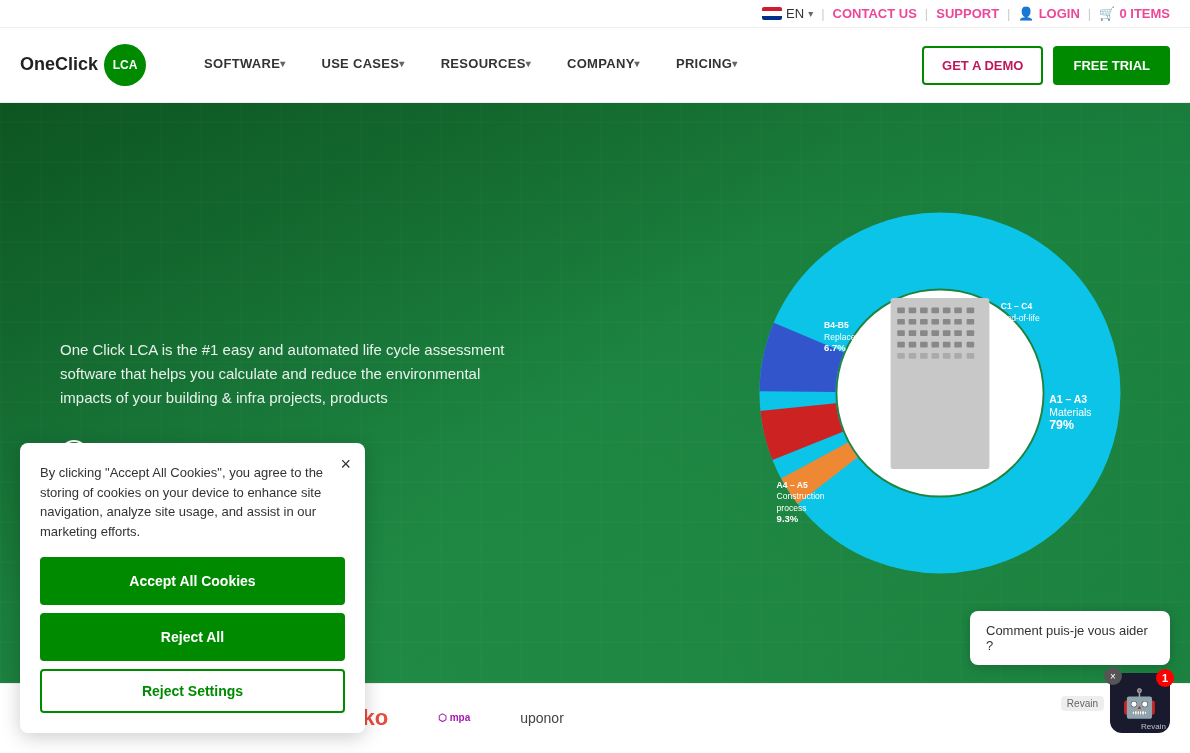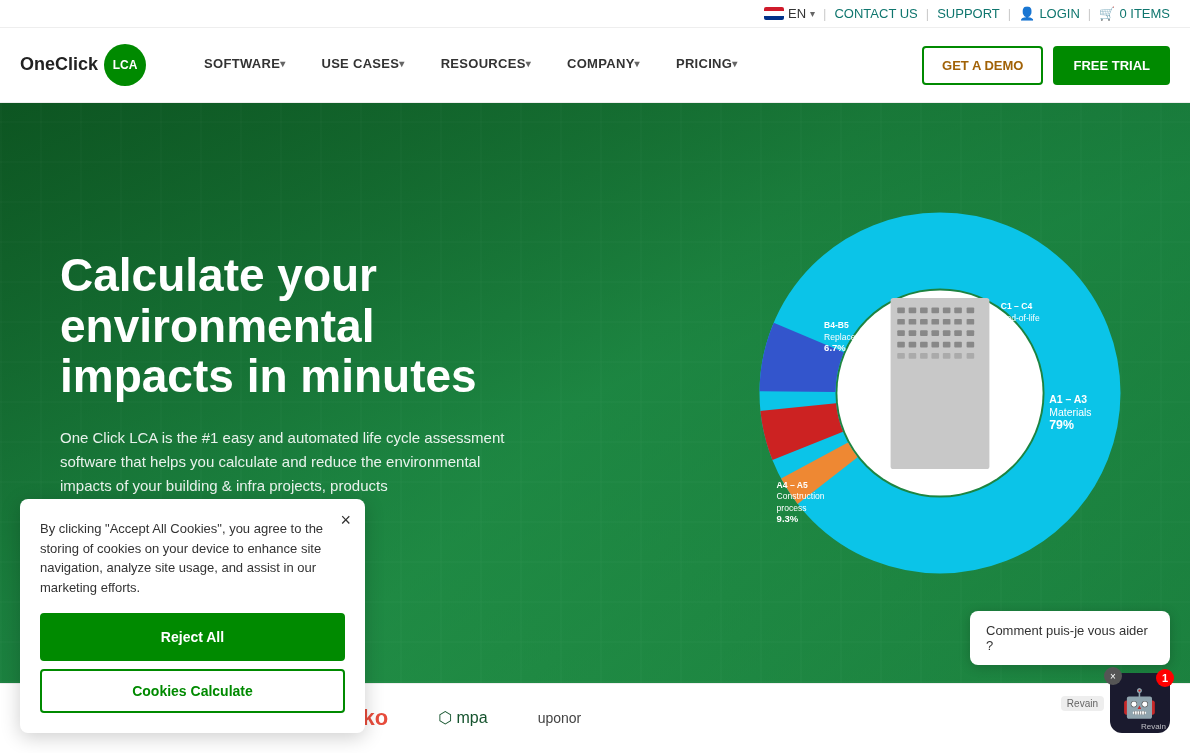--- a/index.html
+++ b/index.html
@@ -25,23 +25,23 @@
     }
     .flag-icon {
       width: 20px;
       height: 13px;
       background: linear-gradient(180deg, #cf1b2b 33%, #fff 33%, #fff 66%, #003189 66%);
       border-radius: 2px;
       position: relative;
       overflow: hidden;
     }
     .top-bar a {
-      color: #0f766e;
+      color: #ec4899;
       text-decoration: none;
-      font-weight: 400;
+      font-weight: 700;
     }
     .top-bar-divider { color: #ccc; }
     .login-link { display: flex; align-items: center; gap: 4px; }
     .cart-link { display: flex; align-items: center; gap: 4px; }
 
     
     .main-nav {
       background: #fff;
       display: flex;
       align-items: center;
@@ -91,21 +91,21 @@
       transition: border-color 0.2s;
     }
     .chevron-down { font-size: 10px; color: #666; }
     .nav-actions {
       display: flex;
       align-items: center;
       gap: 10px;
     }
     .btn-demo {
       border: 2px solid #008a00;
-      color: #a16207;
+      color: #be185d;
       background: transparent;
       padding: 10px 18px;
       border-radius: 4px;
       font-weight: 700;
       font-size: 13px;
       cursor: pointer;
       text-transform: uppercase;
     }
     .btn-trial {
       background: #008a00;
@@ -416,21 +416,20 @@
     <button class="btn-trial">FREE TRIAL</button>
   </div>
 </nav>
 
 <section class="hero">
   <div class="hero-bg"></div>
 
   <div style="position:absolute; top:0; left:0; right:0; bottom:0; opacity:0.15; background: repeating-linear-gradient(90deg, rgba(255,255,255,0.1) 0px, rgba(255,255,255,0.1) 2px, transparent 2px, transparent 40px), repeating-linear-gradient(0deg, rgba(255,255,255,0.1) 0px, rgba(255,255,255,0.1) 2px, transparent 2px, transparent 40px);"></div>
 
   <div class="hero-content">
-    <h1 class="hero-title">Calculate your environmental impacts in minutes</h1>
     <p class="hero-description">One Click LCA is the #1 easy and automated life cycle assessment software that helps you calculate and reduce the environmental impacts of your building &amp; infra projects, products</p>
     <div class="hero-cta">
       <button class="btn-watch">
         <div class="play-circle">▶</div>
         <span>WATCH A VIDEO</span>
       </button>
     </div>
   </div>
 
   <div class="hero-chart">
@@ -505,31 +504,32 @@
     </div>
   </div>
 </section>
 
 <div class="logos-bar">
   <div style="font-size:11px; color:#999; font-weight:600;">
     <div style="display:flex; gap:50px; align-items:center;">
       <div style="background:#1a5fb4; color:white; padding:6px 14px; font-size:13px; font-weight:700; border-radius:3px;">■</div>
       <div style="font-size:14px; font-weight:700; color:#666;">LafargeHolcim</div>
       <div style="color:#e74c3c; font-size:22px; font-weight:700;">⬡ peikko</div>
-      <div style="font-size:16px; font-weight:400; color:#14532d;">⬡ mpa</div>
+      <div style="font-size:10px; font-weight:700; color:#a21caf;">⬡ mpa</div>
       <div style="font-size:14px; font-weight:400; color:#444;">uponor</div>
     </div>
   </div>
 </div>
 
 <div class="cookie-banner">
   <button class="cookie-close">×</button>
   <p class="cookie-text">By clicking "Accept All Cookies", you agree to the storing of cookies on your device to enhance site navigation, analyze site usage, and assist in our marketing efforts.</p>
+  <button class="btn-accept-all">Accept All Cookies</button>
   <button class="btn-reject">Reject All</button>
-  <button class="btn-settings">Cookies Calculate</button>
+  <button class="btn-settings">Reject Settings</button>
 </div>
 
 <div class="chat-widget">
   <div style="display:flex; flex-direction:column; align-items:flex-end; gap:8px;">
     <div style="display:flex; align-items:center; gap:8px;">
       <div class="chat-bubble">
         <span>Comment puis-je vous aider ?</span>
       </div>
     </div>
     <div style="display:flex; align-items:center; gap:6px;">

